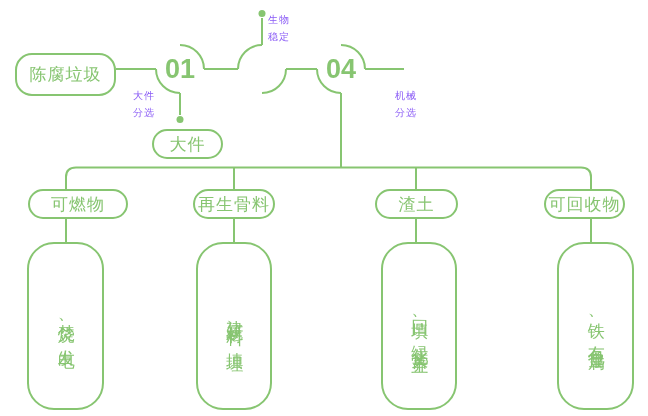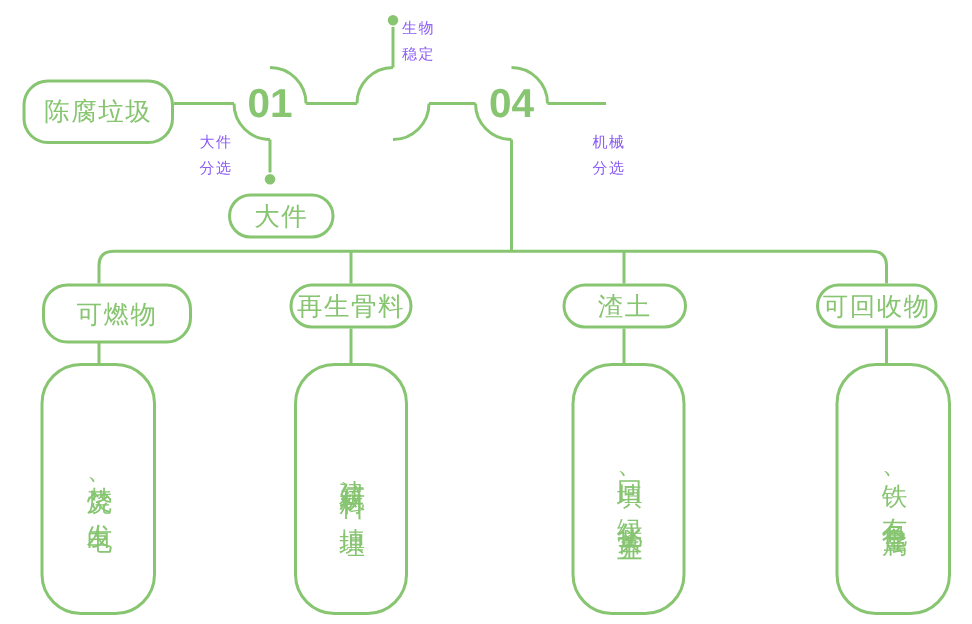--- a/index.html
+++ b/index.html
@@ -81,21 +81,21 @@
     <div>生物</div>
     <div>稳定</div>
   </div>
   <div class="dark-label" style="left:367px;top:87px;margin-left:28px;">
     <div>机械</div>
     <div>分选</div>
   </div>
 
   <div class="pill" style="left:152px;top:129px;width:71px;height:30px;">大件</div>
 
-  <div class="pill" style="left:28px;top:189px;width:100px;height:40px;">可燃物</div>
+  <div class="pill" style="left:28px;top:189px;width:100px;height:30px;">可燃物</div>
   <div class="pill" style="left:193px;top:189px;width:82px;height:30px;text-align:center;">再生骨料</div>
   <div class="pill" style="left:375px;top:189px;width:83px;height:30px;">渣土</div>
   <div class="pill" style="left:544px;top:189px;width:81px;height:30px;">可回收物</div>
 
   <div class="vbox" style="left:27px;top:242px;width:77px;height:168px;">
     <span class="vtext">焚烧、发电</span>
   </div>
   <div class="vbox" style="left:196px;top:242px;width:76px;height:168px;">
     <span class="vtext">建筑材料、填埋</span>
   </div>

